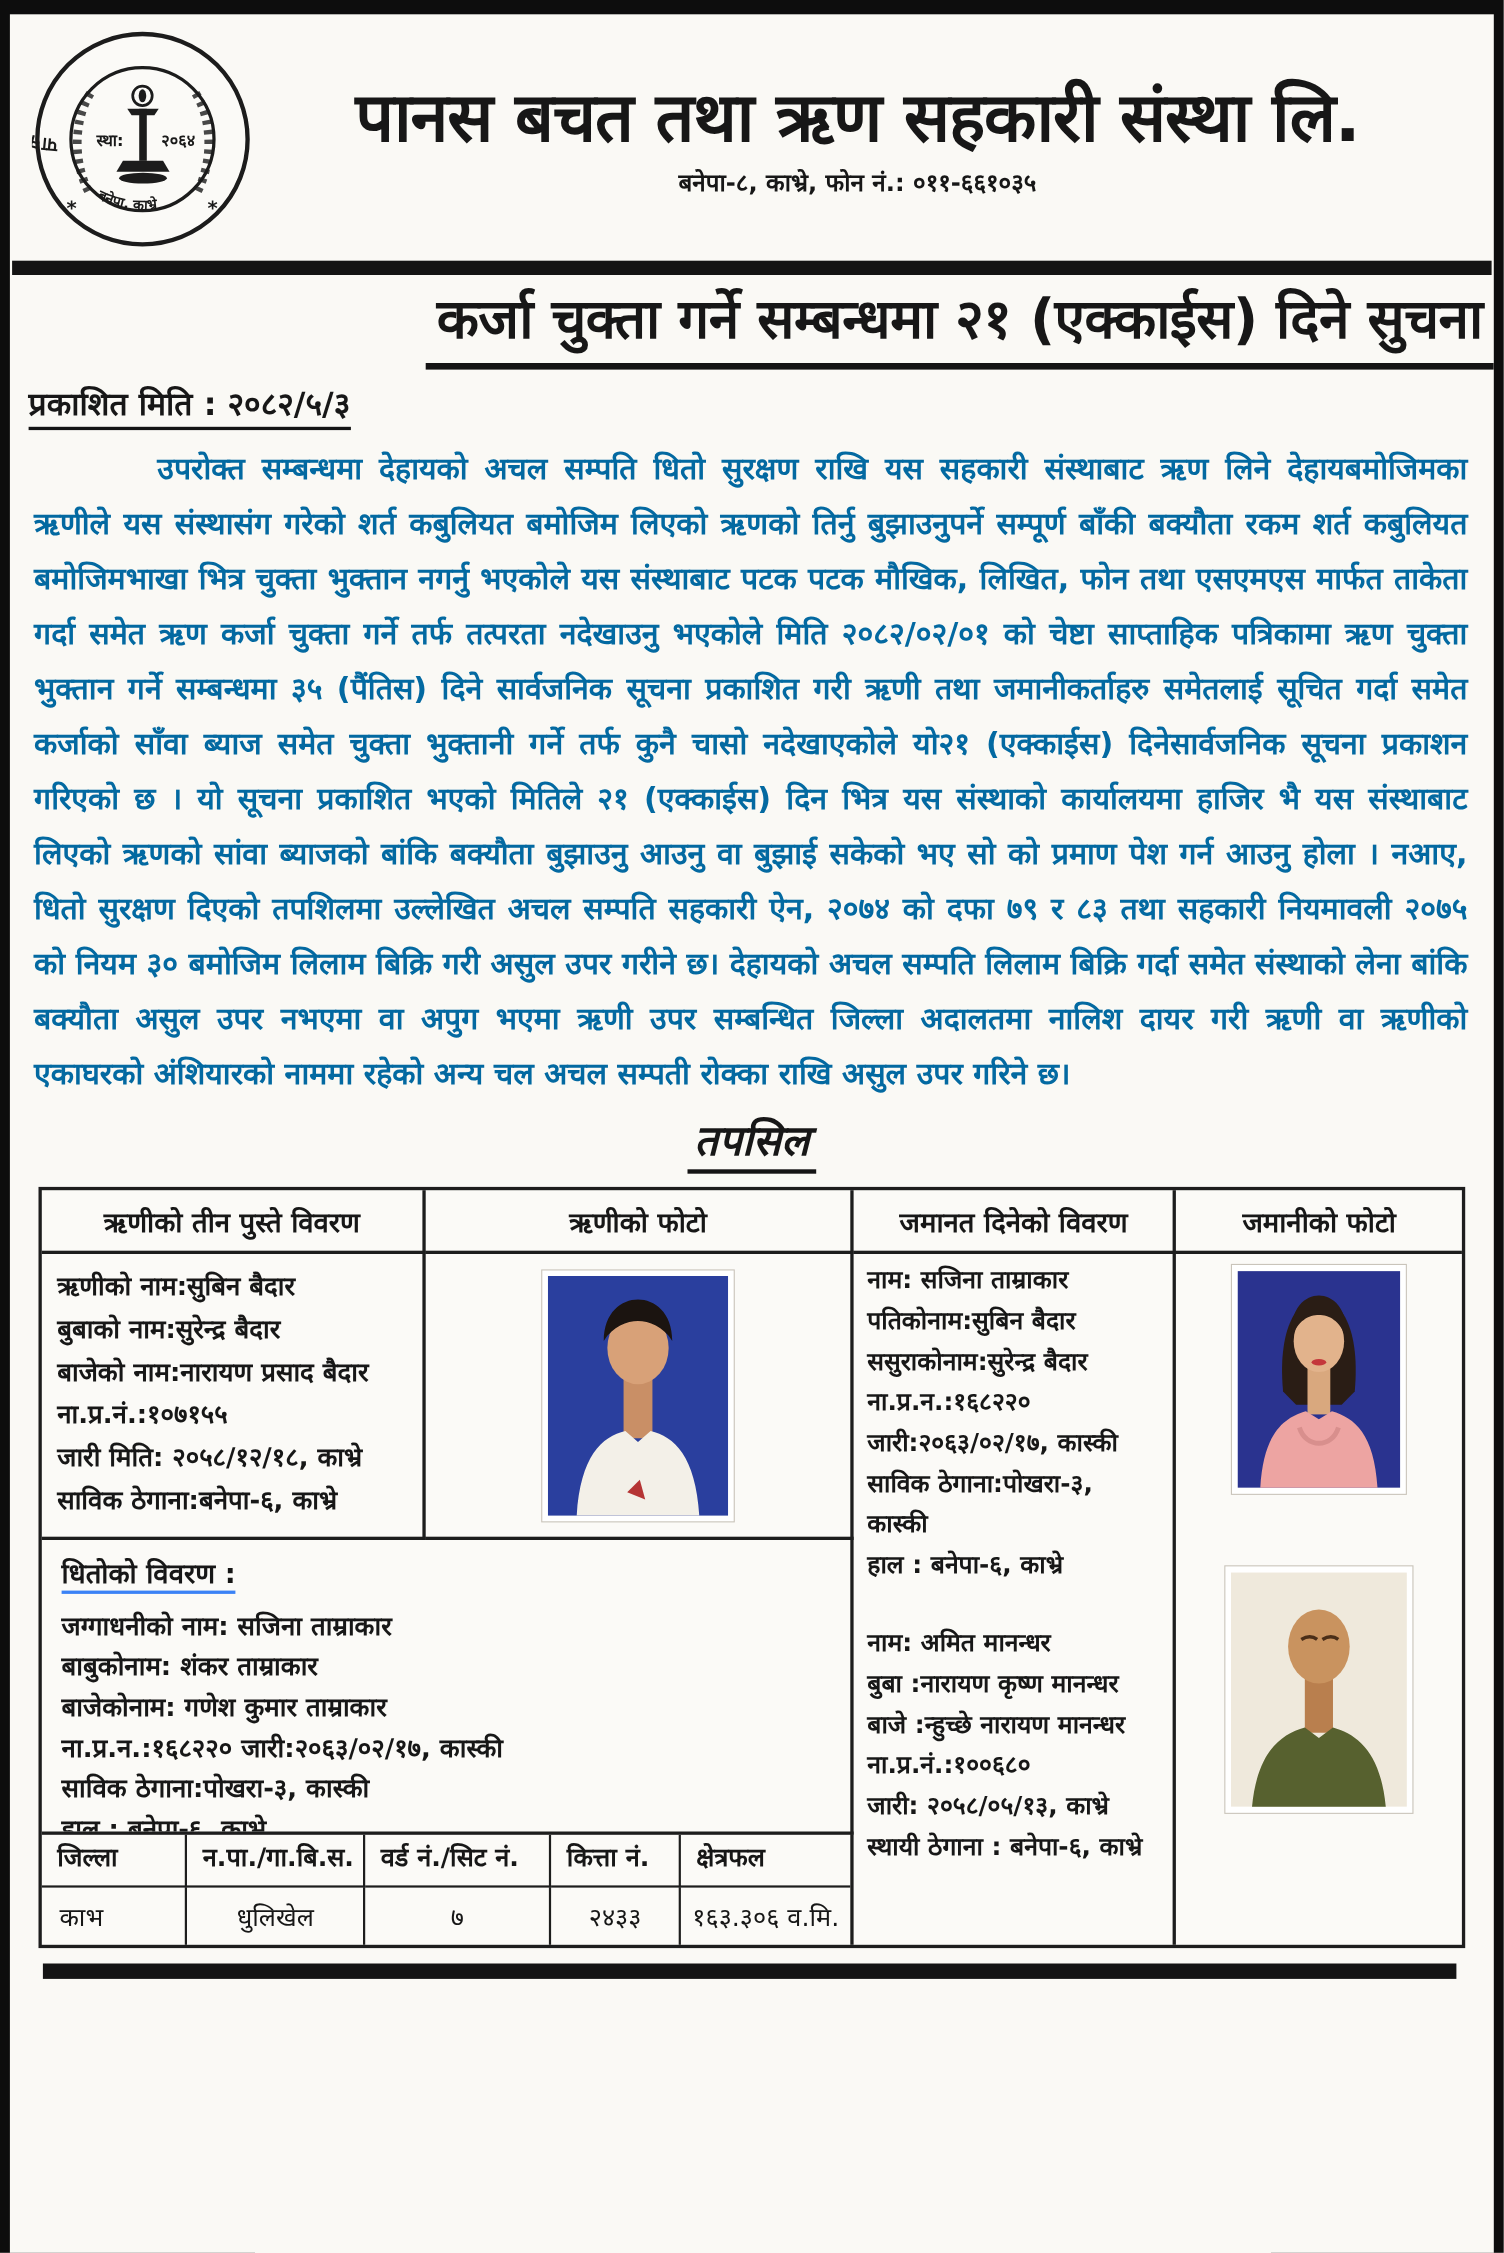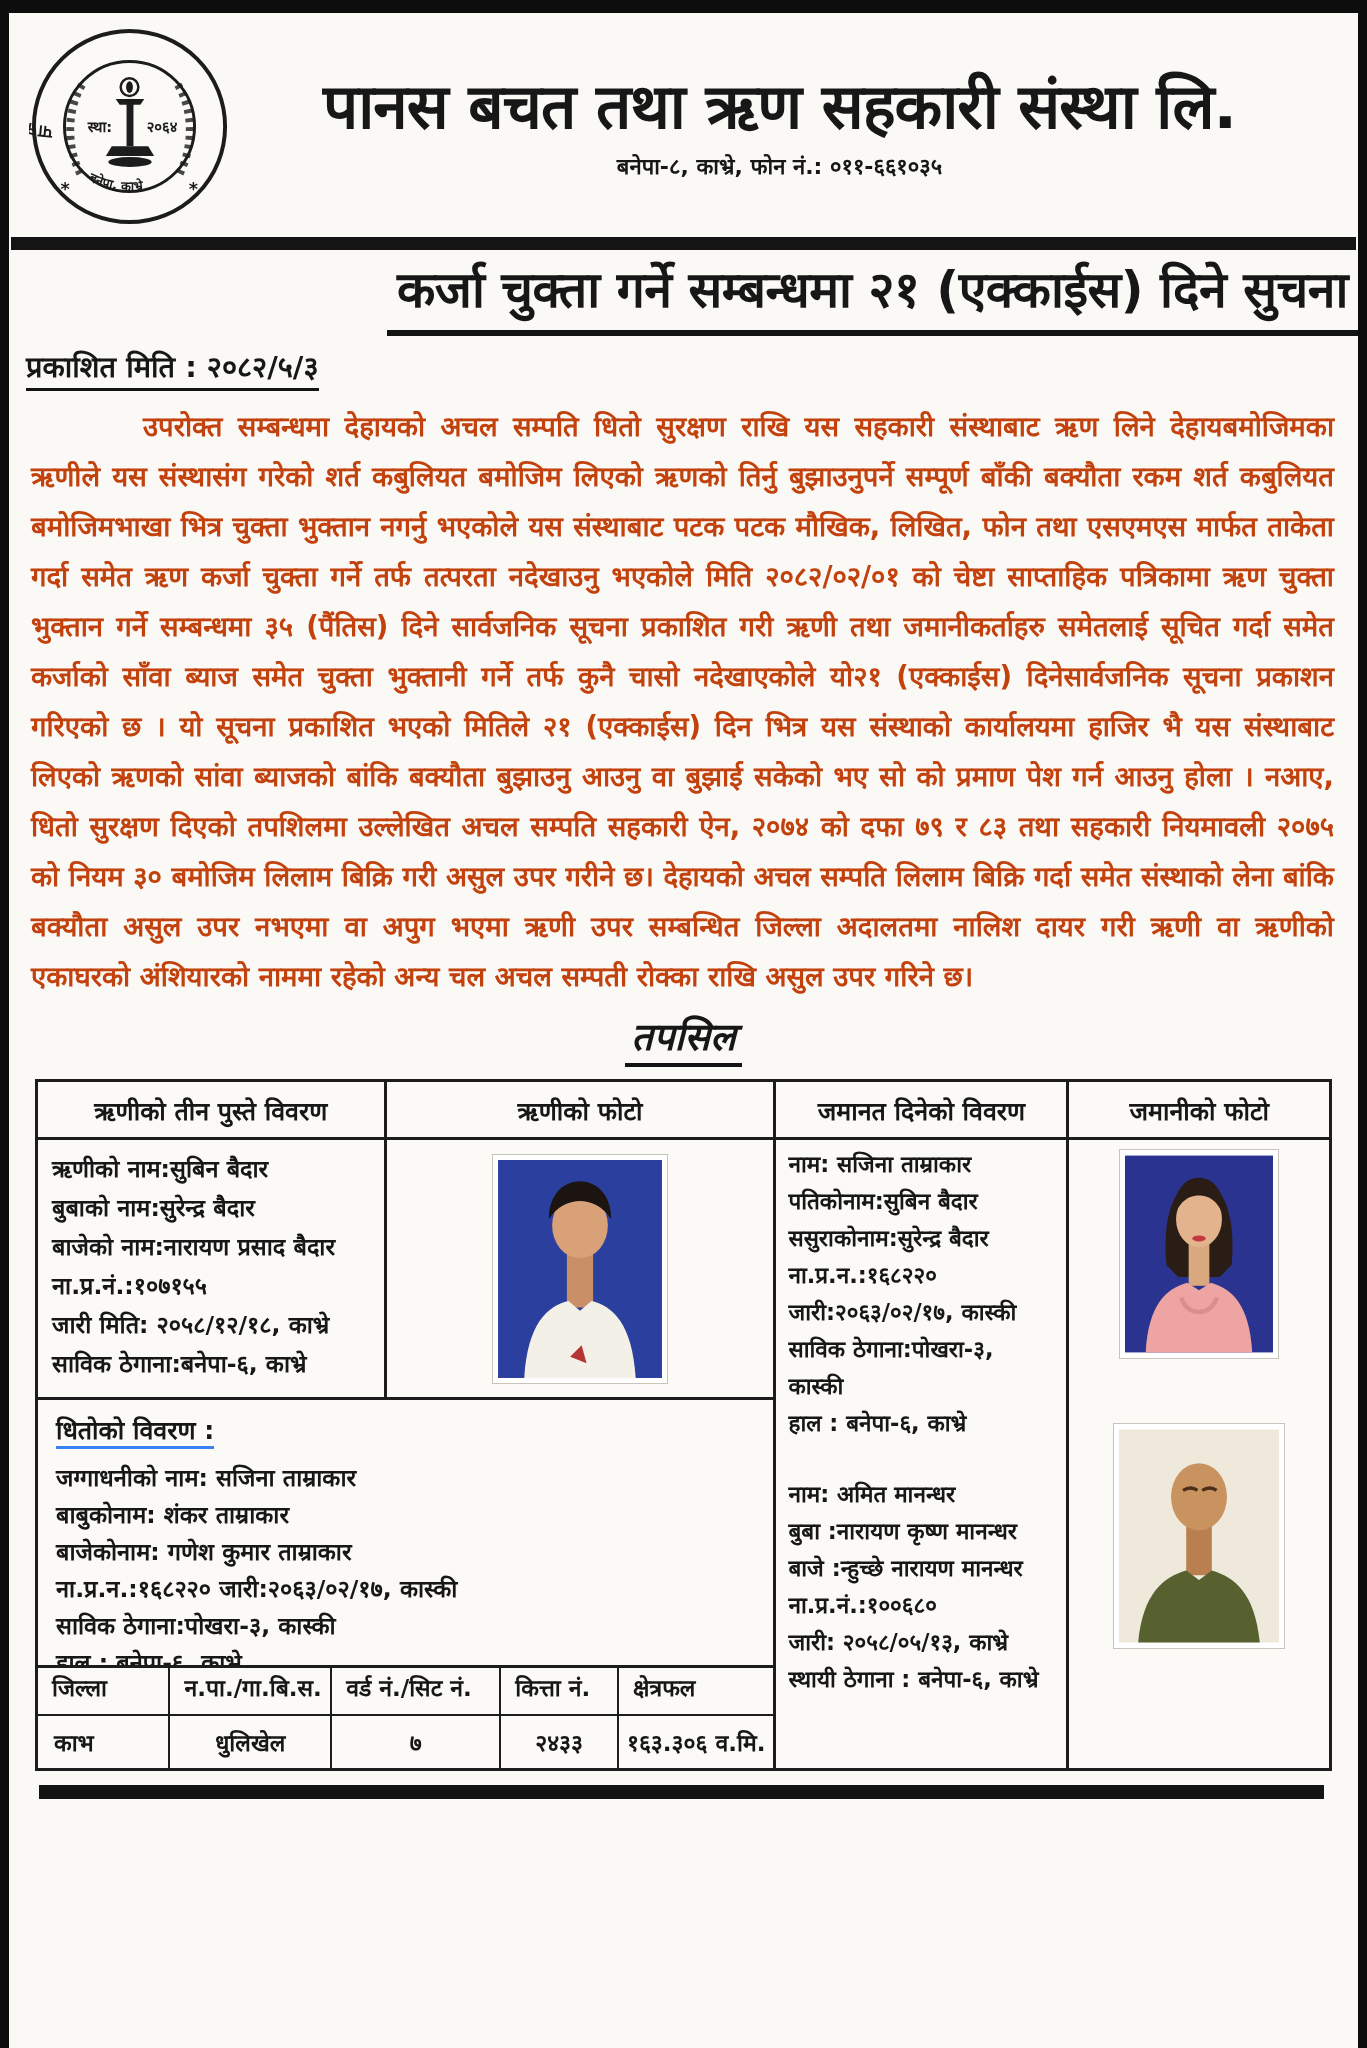--- a/index.html
+++ b/index.html
@@ -20,21 +20,21 @@
   .org-address{font-size:22px;font-weight:800;margin-top:8px;}
   .header-divider{height:13px;background:#141414;margin:8px 2px 0 2px;}
   
   .notice-title-wrap{text-align:right;margin-top:4px;}
   .notice-title{display:inline-block;font-size:50px;font-weight:900;letter-spacing:-0.5px;
     border-bottom:6px solid #141414;padding:0 10px 8px 10px;}
   .published-wrap{text-align:left;margin-top:10px;margin-left:17px;}
   .published{display:inline-block;font-size:29px;font-weight:800;
     border-bottom:3px solid #141414;padding-bottom:3px;}
   .body-text{margin:10px 24px 0 22px;font-size:27.5px;line-height:50px;font-weight:600;
-    text-align:justify;text-indent:112px;color:#c2410c;}
+    text-align:justify;text-indent:112px;color:#0369a1;}
   .details-heading-wrap{text-align:center;margin-top:8px;}
   .details-heading{display:inline-block;font-size:38px;font-weight:900;font-style:italic;
     border-bottom:4px solid #141414;padding:0 6px 2px 6px;}
   
   .dtable{
     margin:12px 26px 0 26px;border:3px solid #1d1d1d;background:#fbfaf7;
     display:grid;grid-template-columns:27% 30.2% 22.7% 20.1%;
     grid-template-rows:58px 260px 268px 48px 52px;
   }
   .cell{border-right:3px solid #1d1d1d;border-bottom:3px solid #1d1d1d;box-sizing:border-box;overflow:hidden;}
@@ -54,21 +54,21 @@
   .photo-frame{background:#fff;padding:5px;box-shadow:0 0 0 1px #c9c4ba;}
   .photo-frame svg{display:block;}
   .pf-top{margin-top:10px;}
   .pf-bottom{margin-top:66px;}
   
   .prop{grid-area:4/1/6/3;border-right:3px solid #1d1d1d;display:grid;
     grid-template-columns:18% 22% 23% 16% 21%;grid-template-rows:48px 52px;}
   .prop>div{box-sizing:border-box;border-right:2.5px solid #1d1d1d;font-size:23px;overflow:hidden;}
   .prop>div:nth-child(5n){border-right:none;}
   .prop .ph{border-bottom:2.5px solid #1d1d1d;font-weight:800;padding:3px 0 0 14px;}
-  .prop .pd{display:flex;align-items:center;justify-content:center;font-weight:700;}
+  .prop .pd{display:flex;align-items:center;justify-content:center;font-weight:400;}
   .prop .pd.left{justify-content:flex-start;padding-left:16px;}
   .bottom-bar{height:14px;background:#141414;margin:14px 34px 0 30px;}
 </style>
 </head>
 <body>
 
 <div class="sheet">
 
   <div class="org-header">
     <div class="logo-wrap">

